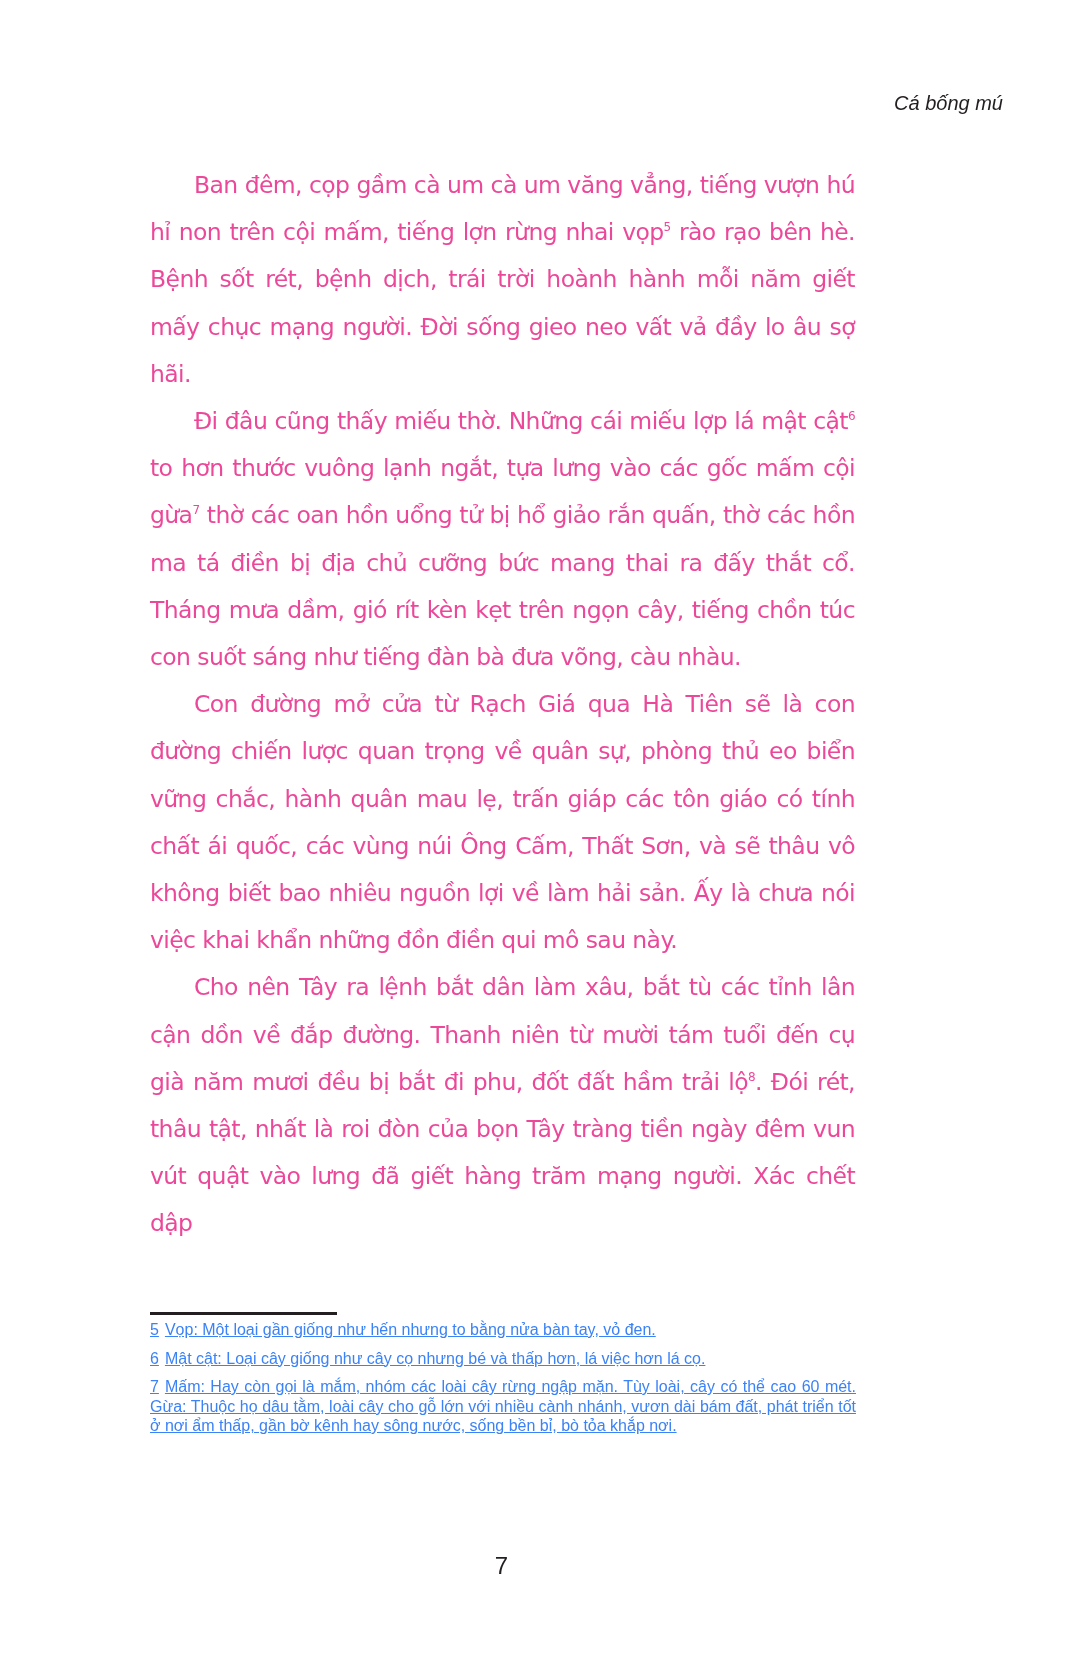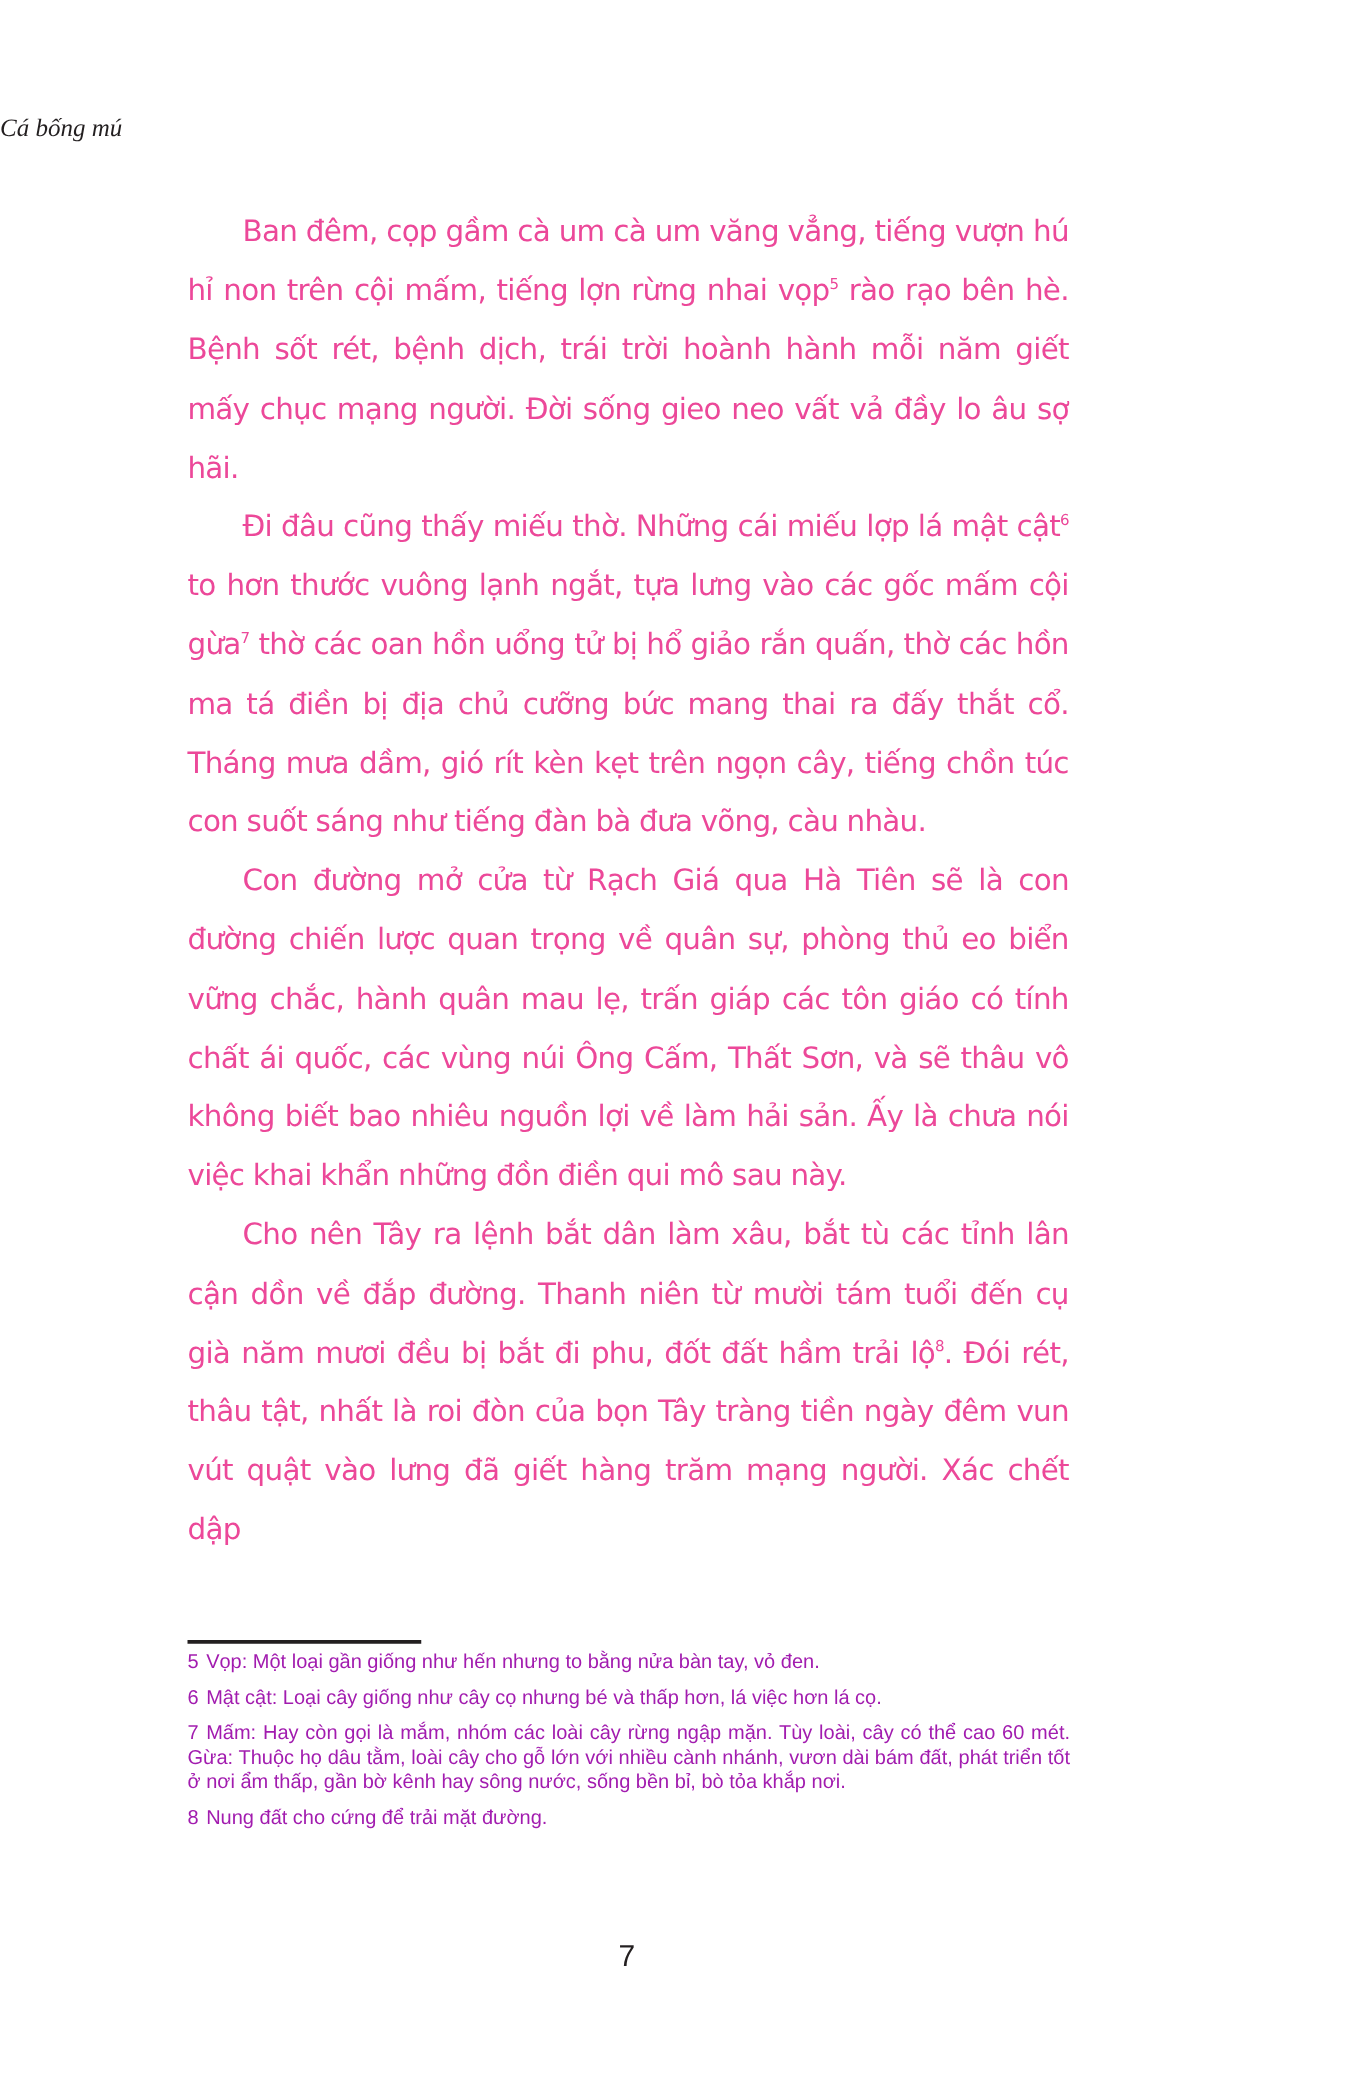--- a/index.html
+++ b/index.html
@@ -12,22 +12,22 @@
       height: 1662px;
       position: relative;
       overflow: hidden;
       color: #231f20;
     }
     .running-head {
       position: absolute;
       top: 92px;
       left: 0;
       width: 1003px;
-      text-align: left;
-      font-family: Liberation Serif, serif;
+      text-align: right;
+      font-family: Liberation Sans, sans-serif;
       font-style: italic;
       font-size: 20px;
       color: #231f20;
     }
     .body-text {
       position: absolute;
       top: 162px;
       left: 150px;
       width: 705px;
       font-family: "DejaVu Sans", sans-serif;
@@ -56,21 +56,22 @@
       background: #231f20;
     }
     .footnotes {
       position: absolute;
       top: 1320px;
       left: 150px;
       width: 706px;
       font-family: "Liberation Sans", sans-serif;
       font-size: 16px;
       line-height: 19.5px;
-      color: #a21caf;
+      color: #3b82f6;
+      text-decoration: underline;
     }
     .footnotes .fn {
       margin: 0 0 9px 0;
       text-align: justify;
       text-align-last: left;
     }
     .footnotes .fn-num {
       margin-right: 6px;
     }
     .page-number {
@@ -95,16 +96,15 @@
   <p><span>Con đường mở cửa từ Rạch Giá qua Hà Tiên sẽ là con đường chiến lược quan trọng về quân sự, phòng thủ eo biển vững chắc, hành quân mau lẹ, trấn giáp các tôn giáo có tính chất ái quốc, các vùng núi Ông Cấm, Thất Sơn, và sẽ thâu vô không biết bao nhiêu nguồn lợi về làm hải sản. Ấy là chưa nói việc khai khẩn những đồn điền qui mô sau này.</span></p>
   <p><span>Cho nên Tây ra lệnh bắt dân làm xâu, bắt tù các tỉnh lân cận dồn về đắp đường. Thanh niên từ mười tám tuổi đến cụ già năm mươi đều bị bắt đi phu, đốt đất hầm trải lộ</span><sup>8</sup><span>. Đói rét, thâu tật, nhất là roi đòn của bọn Tây tràng tiền ngày đêm vun vút quật vào lưng đã giết hàng trăm mạng người. Xác chết dập</span></p>
 </div>
 
 <div class="fn-rule"></div>
 
 <div class="footnotes">
   <p class="fn"><span class="fn-num">5</span><span>Vọp: Một loại gần giống như hến nhưng to bằng nửa bàn tay, vỏ đen.</span></p>
   <p class="fn"><span class="fn-num">6</span><span>Mật cật: Loại cây giống như cây cọ nhưng bé và thấp hơn, lá việc hơn lá cọ.</span></p>
   <p class="fn"><span class="fn-num">7</span><span>Mấm: Hay còn gọi là mắm, nhóm các loài cây rừng ngập mặn. Tùy loài, cây có thể cao 60 mét. Gừa: Thuộc họ dâu tằm, loài cây cho gỗ lớn với nhiều cành nhánh, vươn dài bám đất, phát triển tốt ở nơi ẩm thấp, gần bờ kênh hay sông nước, sống bền bỉ, bò tỏa khắp nơi.</span></p>
-  <p class="fn"><span class="fn-num">8</span><span>Nung đất cho cứng để trải mặt đường.</span></p>
 </div>
 
 <div class="page-number">7</div>
 
 </body></html>

